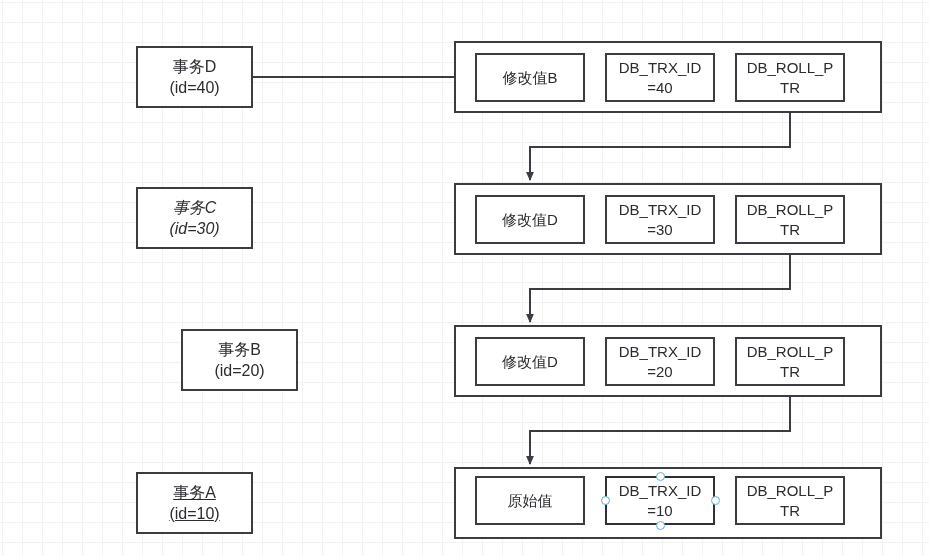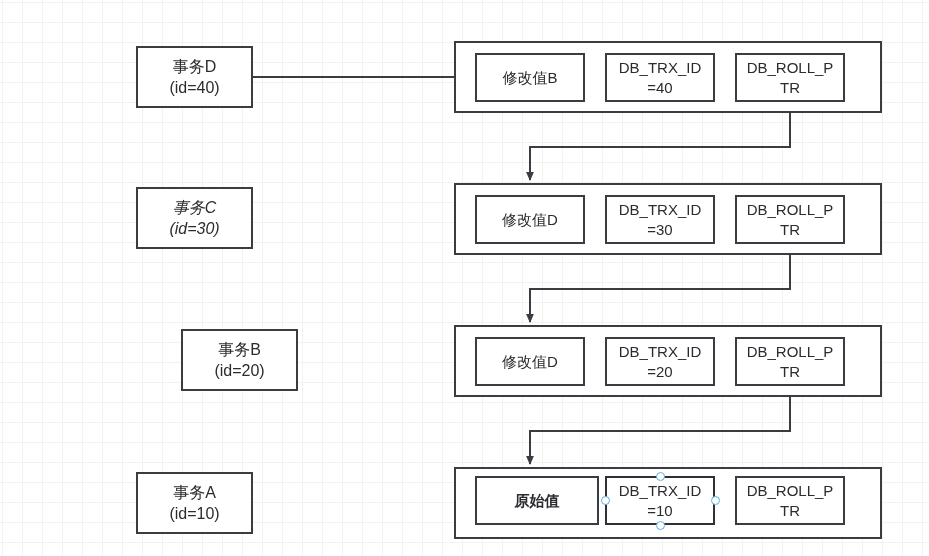--- a/index.html
+++ b/index.html
@@ -103,21 +103,21 @@
       </g>
   </svg>
 
   <div id="transactions-group">
       <div class="node txn-box" style="left: 136px; top: 46px; width: 117px; height: 62px;">事务D
 (id=40)</div>
       <div class="node txn-box" style="left: 136px; top: 187px; width: 117px; height: 62px; font-style: italic;">事务C
 (id=30)</div>
       <div class="node txn-box" style="left: 136px; top: 329px; width: 117px; height: 62px; margin-left: 45px;">事务B
 (id=20)</div>
-      <div class="node txn-box" style="left: 136px; top: 472px; width: 117px; height: 62px;">事务A
+      <div class="node txn-box" style="left: 136px; top: 472px; width: 117px; height: 62px; text-decoration: underline;">事务A
 (id=10)</div>
     </div>
   <div id="records-group">
       <div class="node container-box" style="left: 454px; top: 41px; width: 428px; height: 72px;"></div>
       <div class="node cell-box" style="left: 475px; top: 53px; width: 110px; height: 49px;">修改值B</div>
       <div class="node cell-box" style="left: 605px; top: 53px; width: 110px; height: 49px;">DB_TRX_ID
 =40</div>
       <div class="node cell-box" style="left: 735px; top: 53px; width: 110px; height: 49px;">DB_ROLL_P
 TR</div>
       <div class="node container-box" style="left: 454px; top: 183px; width: 428px; height: 72px;"></div>
@@ -126,21 +126,21 @@
 =30</div>
       <div class="node cell-box" style="left: 735px; top: 195px; width: 110px; height: 49px;">DB_ROLL_P
 TR</div>
       <div class="node container-box" style="left: 454px; top: 325px; width: 428px; height: 72px;"></div>
       <div class="node cell-box" style="left: 475px; top: 337px; width: 110px; height: 49px;">修改值D</div>
       <div class="node cell-box" style="left: 605px; top: 337px; width: 110px; height: 49px;">DB_TRX_ID
 =20</div>
       <div class="node cell-box" style="left: 735px; top: 337px; width: 110px; height: 49px;">DB_ROLL_P
 TR</div>
       <div class="node container-box" style="left: 454px; top: 467px; width: 428px; height: 72px;"></div>
-      <div class="node cell-box" style="left: 475px; top: 476px; width: 124px; height: 49px; font-weight: bold;">原始值</div>
+      <div class="node cell-box" style="left: 475px; top: 476px; width: 110px; height: 49px;">原始值</div>
       <div class="node cell-box selected" style="left: 605px; top: 476px; width: 110px; height: 49px;">DB_TRX_ID
 =10</div>
       <div class="node cell-box" style="left: 735px; top: 476px; width: 110px; height: 49px;">DB_ROLL_P
 TR</div>
     </div>
   <div id="handles-group">
       <div class="handle" style="left: 660px; top: 476px; border-color: rgb(91, 179, 228);"></div>
       <div class="handle" style="left: 715px; top: 500px; border-color: rgb(91, 179, 228);"></div>
       <div class="handle" style="left: 660px; top: 525px; border-color: rgb(91, 179, 228);"></div>
       <div class="handle" style="left: 605px; top: 500px; border-color: rgb(91, 179, 228);"></div>

